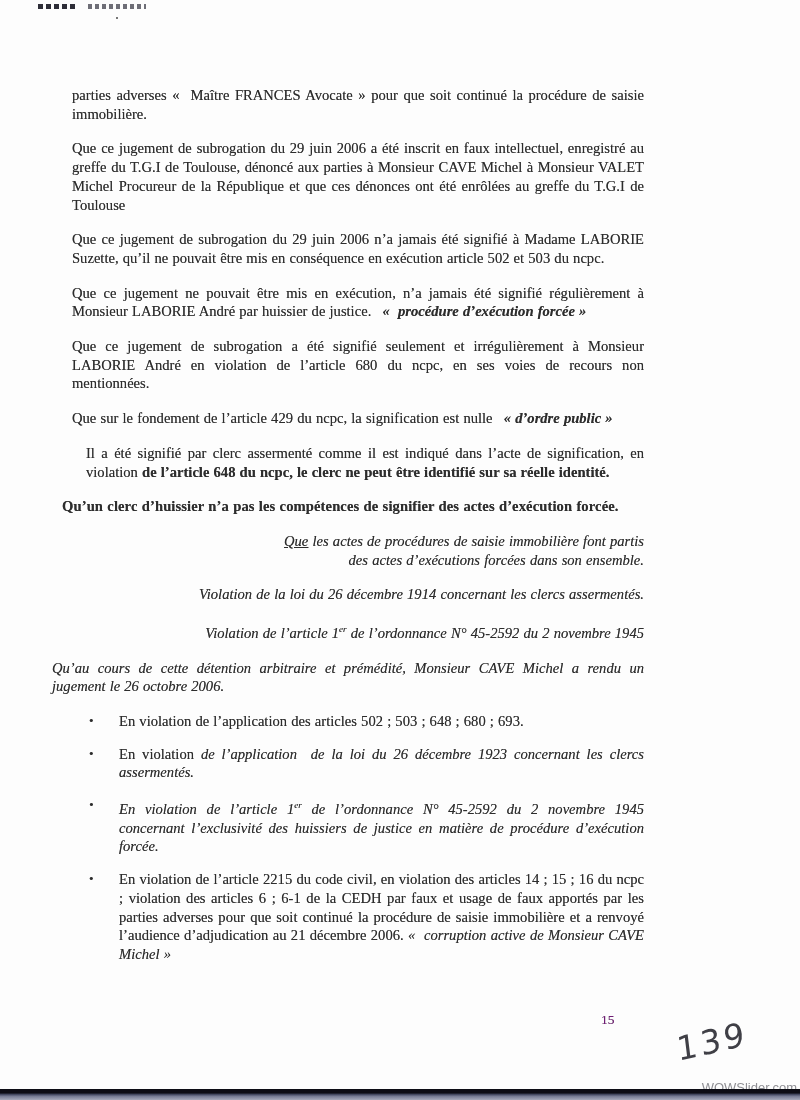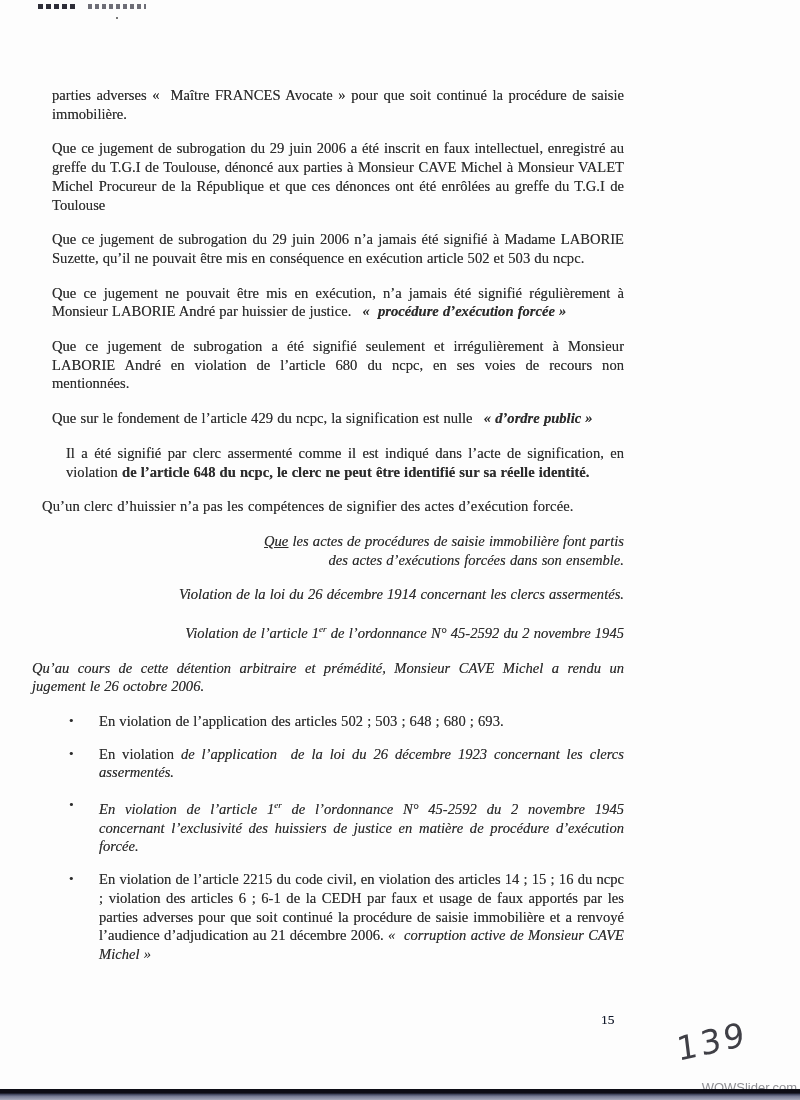--- a/index.html
+++ b/index.html
@@ -11,44 +11,44 @@
   }
   .page{position:absolute;inset:0;background:#fdfdfd;}
 
   
   .artifact{position:absolute;top:4px;left:38px;height:10px;filter:blur(0.4px);}
   .artifact .m1,.artifact .m2{display:inline-block;vertical-align:top;height:5px;margin-right:10px;}
   .artifact .m1{width:40px;background:repeating-linear-gradient(90deg,#2e2e38 0 5px,rgba(0,0,0,0) 5px 8px);}
   .artifact .m2{width:58px;background:repeating-linear-gradient(90deg,#4a4a55 0 4px,rgba(0,0,0,0) 4px 7px);opacity:.8;}
   .artifact .dot{position:absolute;left:78px;top:13px;width:2px;height:2px;background:#777;}
 
-  .content{position:absolute;top:86px;left:52px;width:572px;}
+  .content{position:absolute;top:86px;left:72px;width:572px;}
   .block{
     font-size:14.6px;line-height:18.7px;text-align:justify;
     margin:0 0 16px 0;
     text-shadow:0 0 0.6px rgba(55,55,55,0.65);
     word-spacing:0.5px;
   }
   .indent{margin-left:14px;}
   .hang{margin-left:-10px;margin-top:8px;}
   .wide{margin-left:-20px;}
   .gap-lg{margin-top:14px;font-style:italic;}
   .center{text-align:right;}
   .i{font-style:italic;}
   .b{font-weight:bold;}
   .bi{font-weight:bold;font-style:italic;margin-left:7px;}
   .iu{font-style:italic;text-decoration:underline;}
   .sup{vertical-align:super;font-size:0.62em;font-family:Liberation Serif, serif;}
-  .bold-line{font-weight:normal;letter-spacing:0.1px;}
+  .bold-line{font-weight:bold;letter-spacing:0.1px;}
 
   .bullet{display:flex;margin-left:15px;margin-bottom:14px;}
   .bullet .dot{width:30px;flex:0 0 30px;text-align:left;padding-left:2px;font-size:13px;}
   .bullet .btxt{flex:1;}
 
-  .page-number{position:absolute;left:601px;top:1012px;font-size:13.5px;color:#0f172a;text-shadow:0 0 0.5px rgba(60,60,60,.6);}
+  .page-number{position:absolute;left:601px;top:1012px;font-size:13.5px;color:#701a75;text-shadow:0 0 0.5px rgba(60,60,60,.6);}
   .handwritten{
     position:absolute;left:676px;top:1022px;
     font-family:"DejaVu Sans", sans-serif;
     font-size:33px;color:#3f3f46;
     transform:rotate(-13deg) skewX(-6deg);
     letter-spacing:3px;font-weight:400;
   }
   .watermark{
     position:absolute;right:3px;top:1080px;
     font-family:"Liberation Sans", sans-serif;

